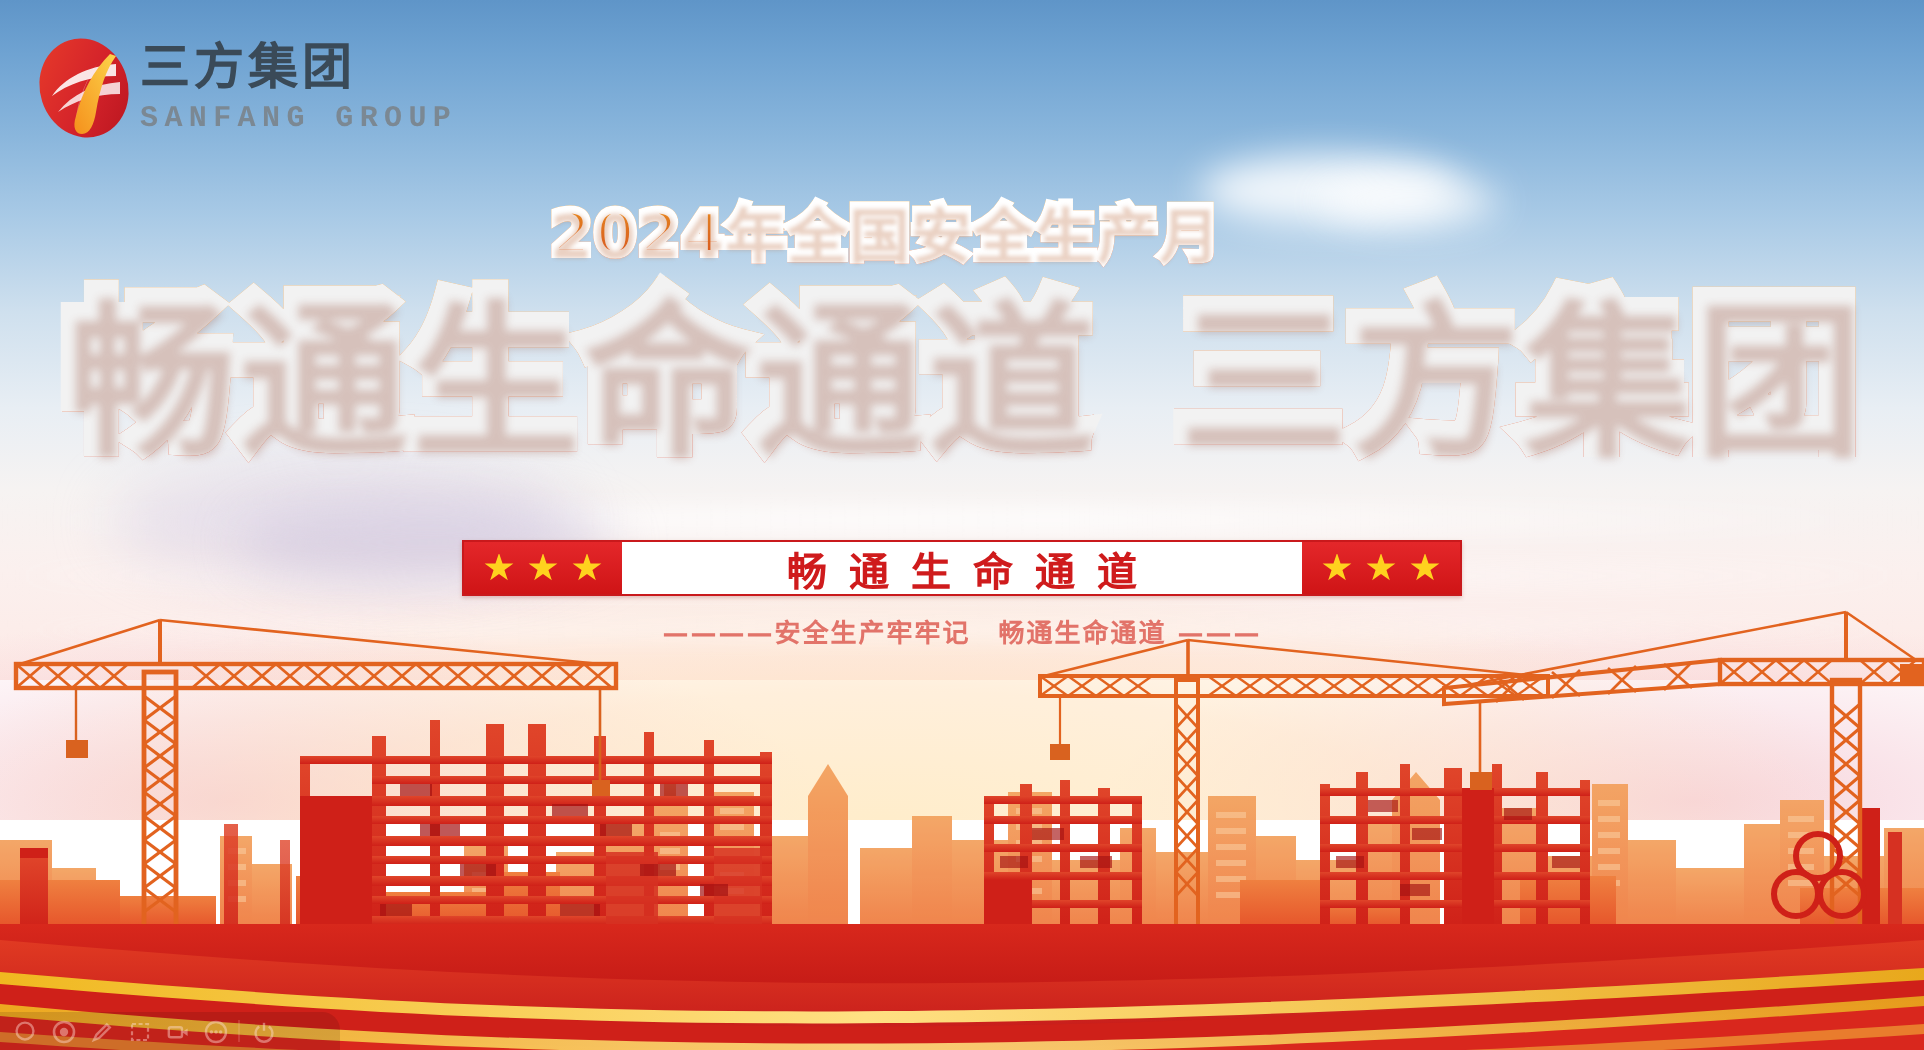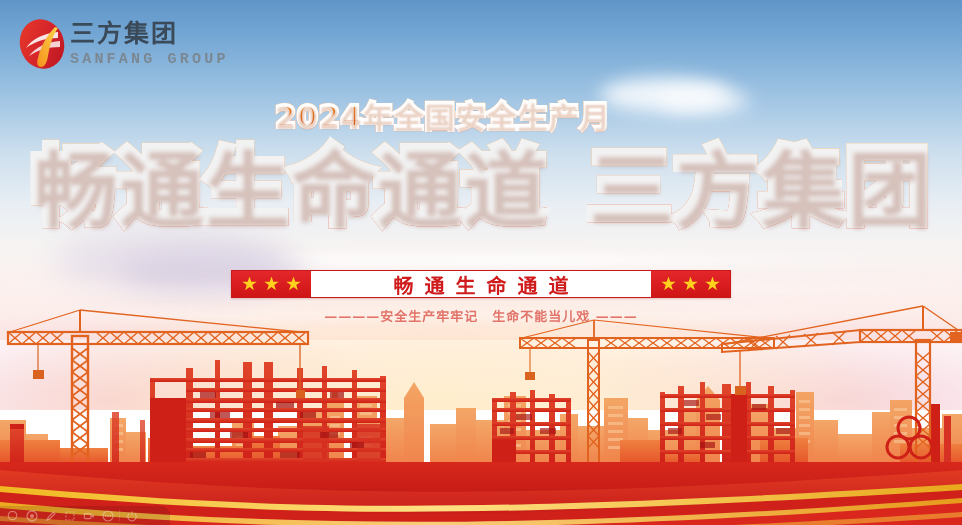--- a/index.html
+++ b/index.html
@@ -651,21 +651,21 @@
       <div class="star"></div>
     </div>
     <div class="bannertext">畅通生命通道</div>
     <div class="stars">
       <div class="star"></div>
       <div class="star"></div>
       <div class="star"></div>
     </div>
   </div>
 
-  <div class="subline">————安全生产牢牢记　生命不能当儿戏 ———</div>
+  <div class="subline">————安全生产牢牢记　畅通生命通道 ———</div>
 
   <div class="toolbar">
     <div class="tool">
       <svg width="11" height="11" viewBox="0 0 12 12">
           <circle cx="6" cy="6" r="4.6" fill="none" stroke="currentColor" stroke-width="1.3"></circle>
         </svg>
     </div>
     <div class="tool">
       <svg width="12" height="12" viewBox="0 0 12 12">
           <circle cx="6" cy="6" r="5" fill="none" stroke="currentColor" stroke-width="1.3"></circle>

